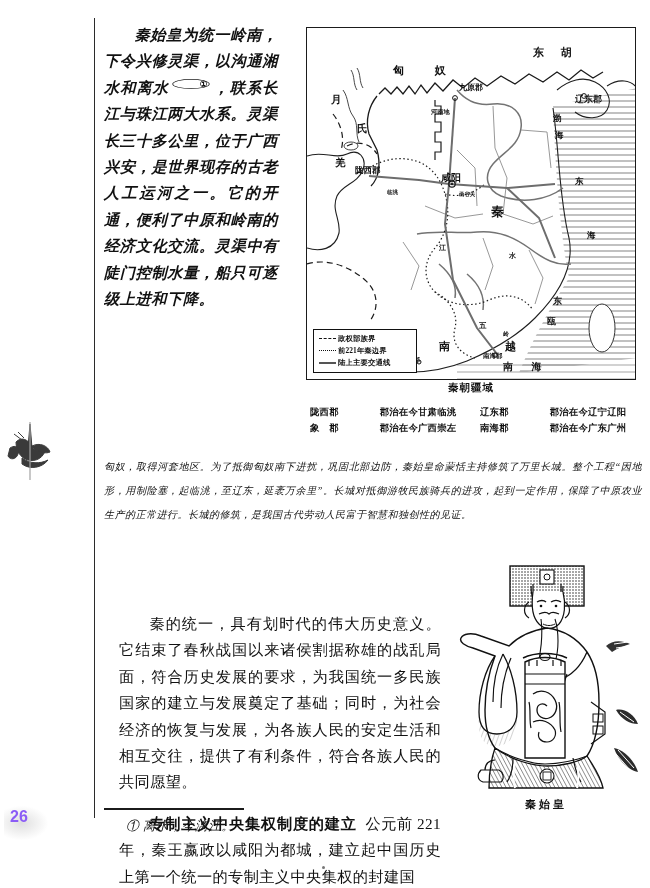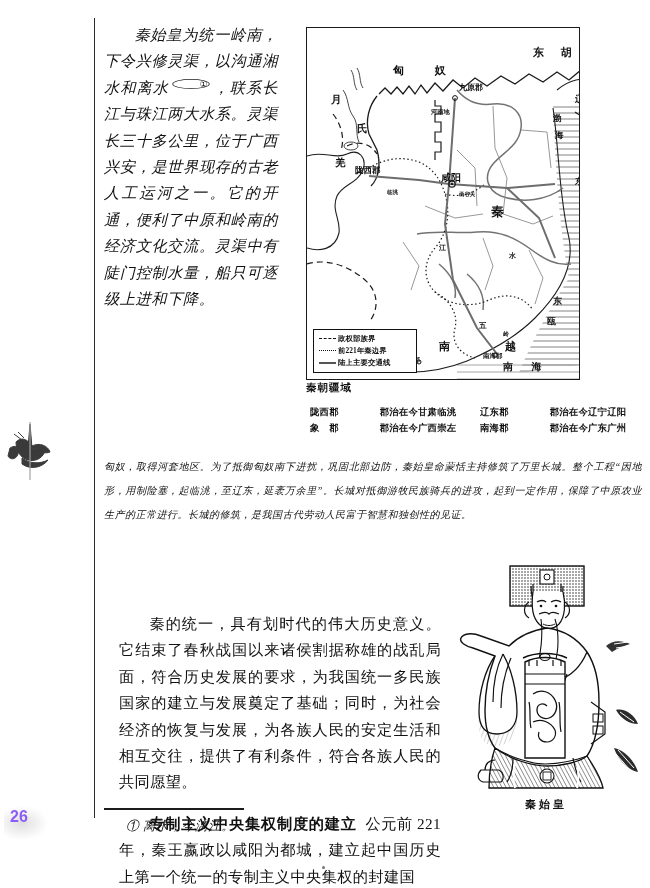--- a/index.html
+++ b/index.html
@@ -35,50 +35,50 @@
     position: absolute;
     left: 104px; top: 22px;
     width: 190px;
     font-size: 15.2px;
     line-height: 26.4px;
     letter-spacing: 0.6px;
     font-style: italic;
     text-align: justify;
     text-justify: inter-ideograph;
   }
-  .narrow-col p { margin: 0 16px 0 0; }
+  .narrow-col p { margin: 0 16px 0 0; font-weight: bold; }
   .narrow-col p.indent { text-indent: 2em; }
   .narrow-col .gap { height: 8px; }
   .fnmark {
     font-size: 10px;
     vertical-align: super;
     font-style: normal;
     border: 1px solid #222;
     border-radius: 50%;
     padding: 0px 1px;
     line-height: 1;
     display: inline-block;
     transform: scale(0.85);
   }
 
   
   .map-box {
     position: absolute;
     left: 306px; top: 27px;
-    width: 274px; height: 353px;
+    width: 330px; height: 353px;
     border: 1.4px solid #1b1b1b;
     background: #fff;
     overflow: hidden;
   }
   .map-box svg { display: block; }
   .map-caption {
     position: absolute;
     left: 306px; top: 381px;
     width: 330px;
-    text-align: left;
+    text-align: center;
     font-size: 10.5px;
     font-weight: bold;
     letter-spacing: 1px;
   }
 
   
   .legend {
     position: absolute;
     left: 6px; bottom: 6px;
     width: 104px;

